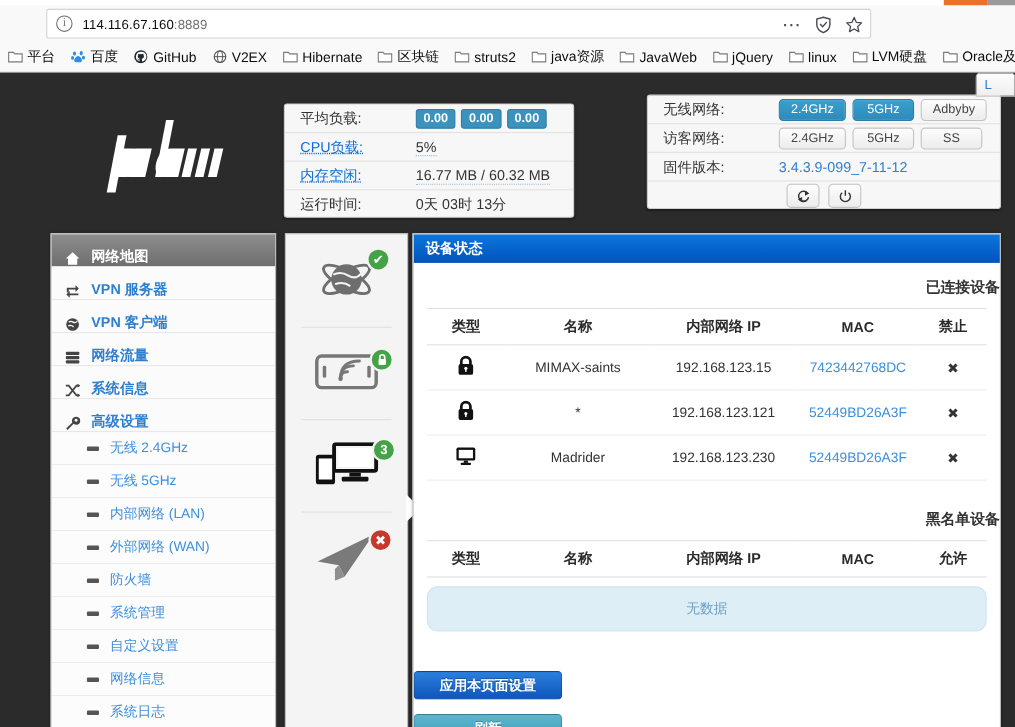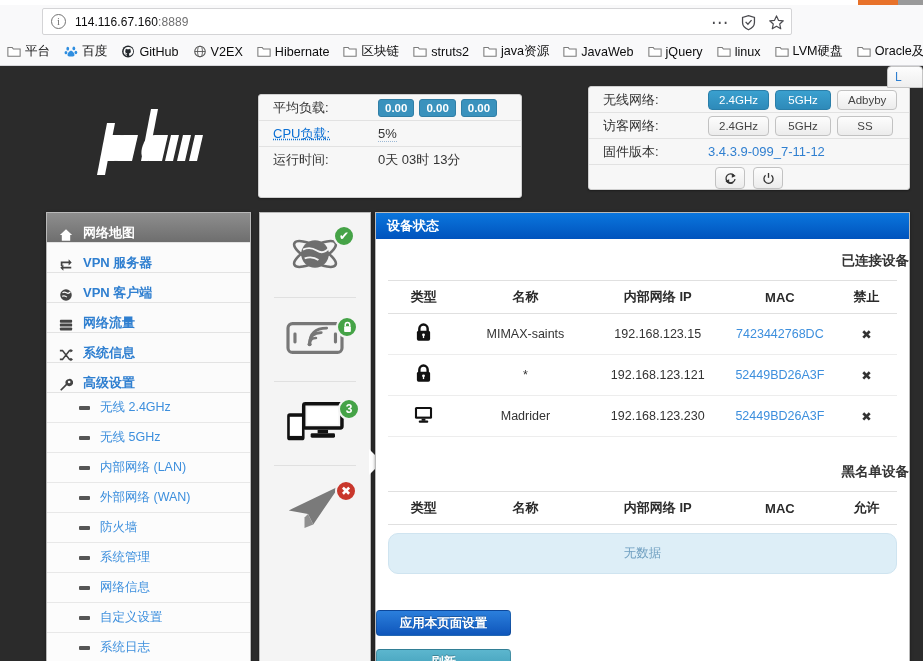--- a/index.html
+++ b/index.html
@@ -304,20 +304,24 @@
         <span class="plabel">平均负载:</span>
         <span class="pval">
           <span class="badge">0.00</span><span class="badge">0.00</span><span class="badge">0.00</span>
         </span>
       </div>
       <div class="prow">
         <span class="plabel link">CPU负载:</span>
         <span class="pval dotund">5%</span>
       </div>
       <div class="prow">
+        <span class="plabel link">内存空闲:</span>
+        <span class="pval dotund">16.77 MB / 60.32 MB</span>
+      </div>
+      <div class="prow">
         <span class="plabel">运行时间:</span>
         <span class="pval">0天 03时 13分</span>
       </div>
     </div>
 
     <div class="panel panel-right">
       <div class="prow">
         <span class="plabel">无线网络:</span>
         <span class="pval">
           <span class="btn-sm on">2.4GHz</span><span class="btn-sm on">5GHz</span><span class="btn-sm">Adbyby</span>
@@ -427,25 +431,25 @@
         <div class="nav-sub">
           <span class="dash"></span>
           <span>防火墙</span>
         </div>
         <div class="nav-sub">
           <span class="dash"></span>
           <span>系统管理</span>
         </div>
         <div class="nav-sub">
           <span class="dash"></span>
+          <span>自定义设置</span>
+        </div>
+        <div class="nav-sub">
+          <span class="dash"></span>
           <span>网络信息</span>
-        </div>
-        <div class="nav-sub">
-          <span class="dash"></span>
-          <span>自定义设置</span>
         </div>
         <div class="nav-sub">
           <span class="dash"></span>
           <span>系统日志</span>
         </div>
       </div>
 
     <div class="mapcol">
       <div class="mapitem">
         <span class="glyph">

